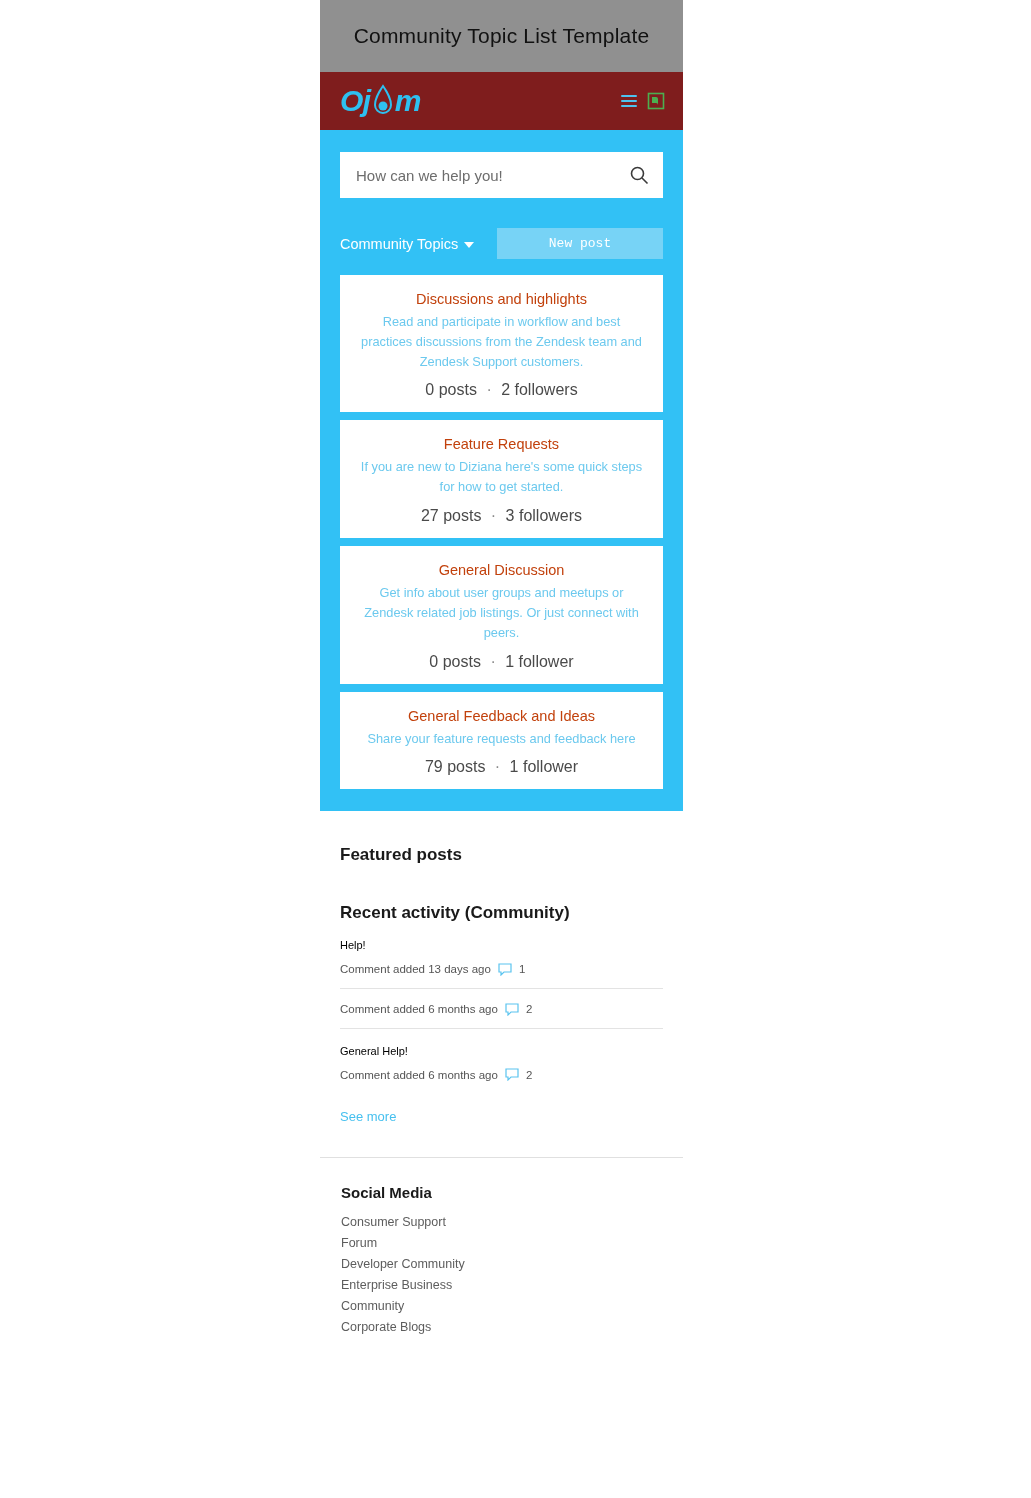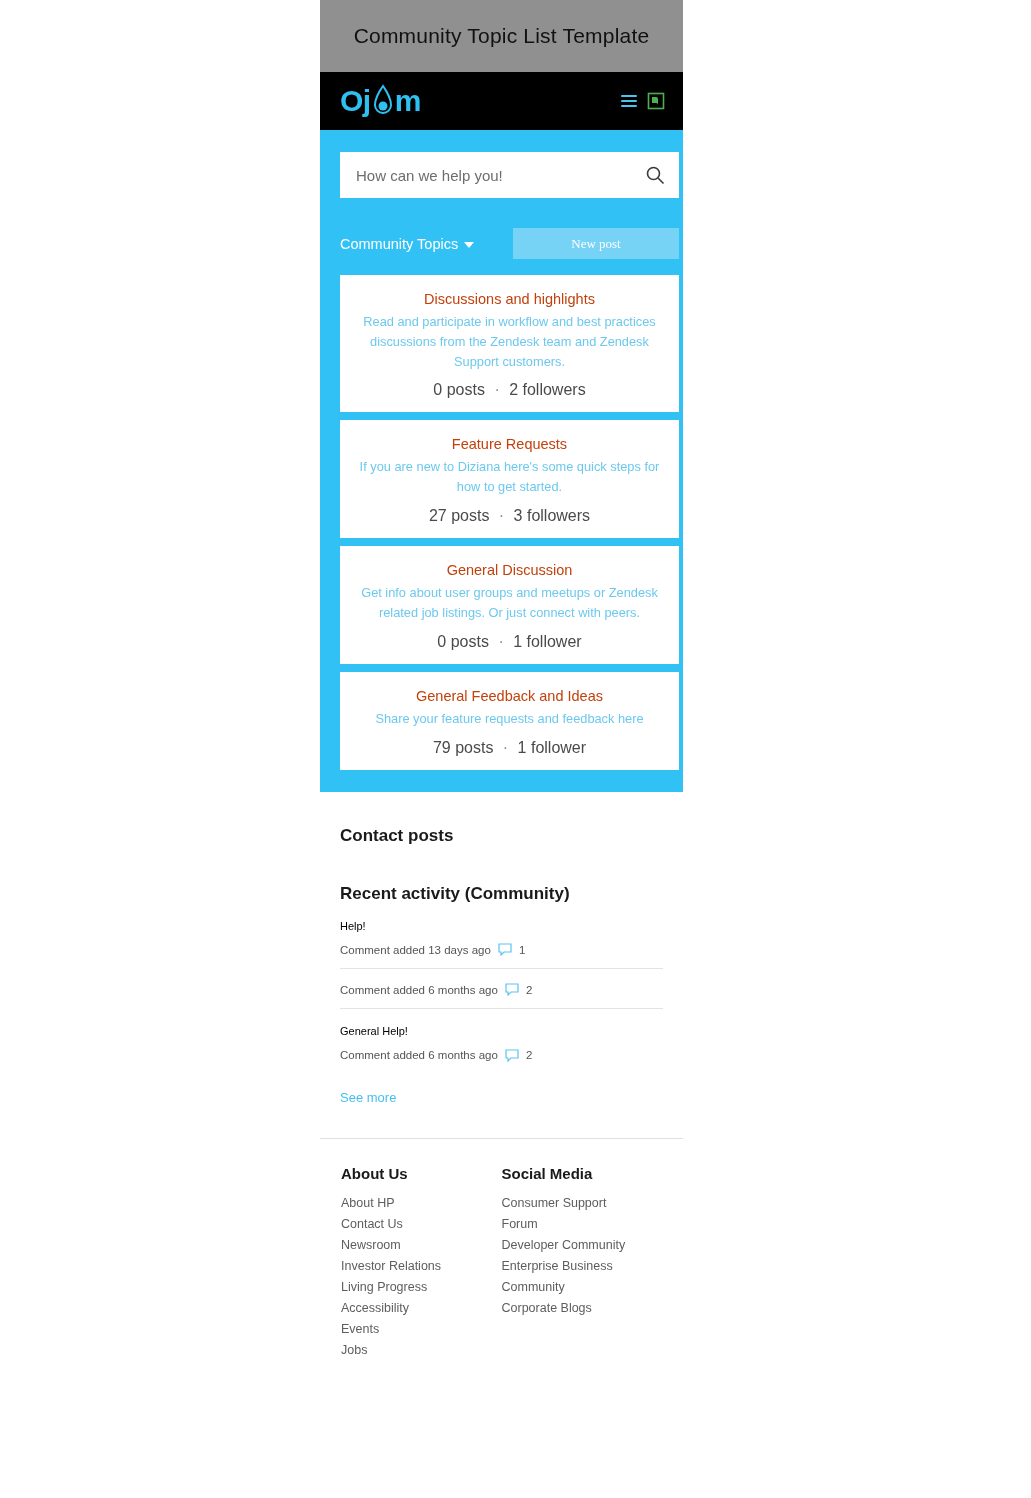--- a/index.html
+++ b/index.html
@@ -30,24 +30,25 @@
     justify-content: center;
   }
   .titlebar-text {
     color: #111111;
     font-size: 21px;
     letter-spacing: .2px;
   }
   
   .logo-row {
     height: 58px;
-    background: #000000;
+    background: #7f1d1d;
     display: flex;
     align-items: center;
     padding: 0 18px 0 20px;
+    font-style: italic;
   }
   .logo {
     display: flex;
     align-items: center;
     font-size: 30px;
     font-weight: 700;
     color: #2ec0f0;
     letter-spacing: -0.5px;
     line-height: 1;
   }
@@ -69,21 +70,21 @@
     display: flex; flex-direction: column; justify-content: space-between;
     cursor: pointer;
   }
   .hamburger span {
     display: block; height: 2px; background: #4ec2ef; border-radius: 1px;
   }
   .book-icon { width: 18px; height: 18px; }
   
   .hero {
     background: #32c1f5;
-    padding: 22px 4px 22px 20px;
+    padding: 22px 20px 22px 20px;
   }
   .search-wrap {
     position: relative;
     background: #ffffff;
     height: 46px;
     display: flex;
     align-items: center;
     padding: 0 14px;
   }
   .search-input {
@@ -120,21 +121,21 @@
   }
   .new-post {
     margin-left: auto;
     background: #77d3f6;
     color: #ffffff;
     font-size: 13px;
     border: none;
     width: 166px;
     height: 31px;
     cursor: pointer;
-    font-family: Liberation Serif, serif;
+    font-family: Liberation Mono, monospace;
   }
   .topic-card {
     background: #ffffff;
     padding: 16px 18px 13px 18px;
     margin-bottom: 8px;
     text-align: center;
   }
   .topic-title {
     color: #c2410c;
     font-size: 14.5px;
@@ -315,21 +316,21 @@
           <div class="topic-meta">
             <span>79 posts</span>
             <span class="dot">·</span>
             <span>1 follower</span>
           </div>
         </div>
       </div>
     </div>
 
     <div class="section">
-      <div class="section-title">Contact posts</div>
+      <div class="section-title">Featured posts</div>
 
       
       <div class="section-title" style="margin-top:38px;">Recent activity (Community)</div>
 
       <div class="activity-item">
         <div class="activity-title">Help!</div>
         <div class="activity-sub">
           <span>Comment added 13 days ago</span>
           <span class="comment-icon">
             <svg viewBox="0 0 14 13" width="14" height="13" aria-hidden="true">
@@ -363,31 +364,20 @@
           </span>
           <span>2</span>
         </div>
       </div>
 
       <span class="see-more">See more</span>
     </div>
 
     <div class="footer">
       <div class="footer-col">
-        <div class="footer-head">About Us</div>
-        <a class="footer-link">About HP</a>
-        <a class="footer-link">Contact Us</a>
-        <a class="footer-link">Newsroom</a>
-        <a class="footer-link">Investor Relations</a>
-        <a class="footer-link">Living Progress</a>
-        <a class="footer-link">Accessibility</a>
-        <a class="footer-link">Events</a>
-        <a class="footer-link">Jobs</a>
-      </div>
-      <div class="footer-col">
         <div class="footer-head">Social Media</div>
         <a class="footer-link">Consumer Support</a>
         <a class="footer-link">Forum</a>
         <a class="footer-link">Developer Community</a>
         <a class="footer-link">Enterprise Business</a>
         <a class="footer-link">Community</a>
         <a class="footer-link">Corporate Blogs</a>
       </div>
     </div>
 

